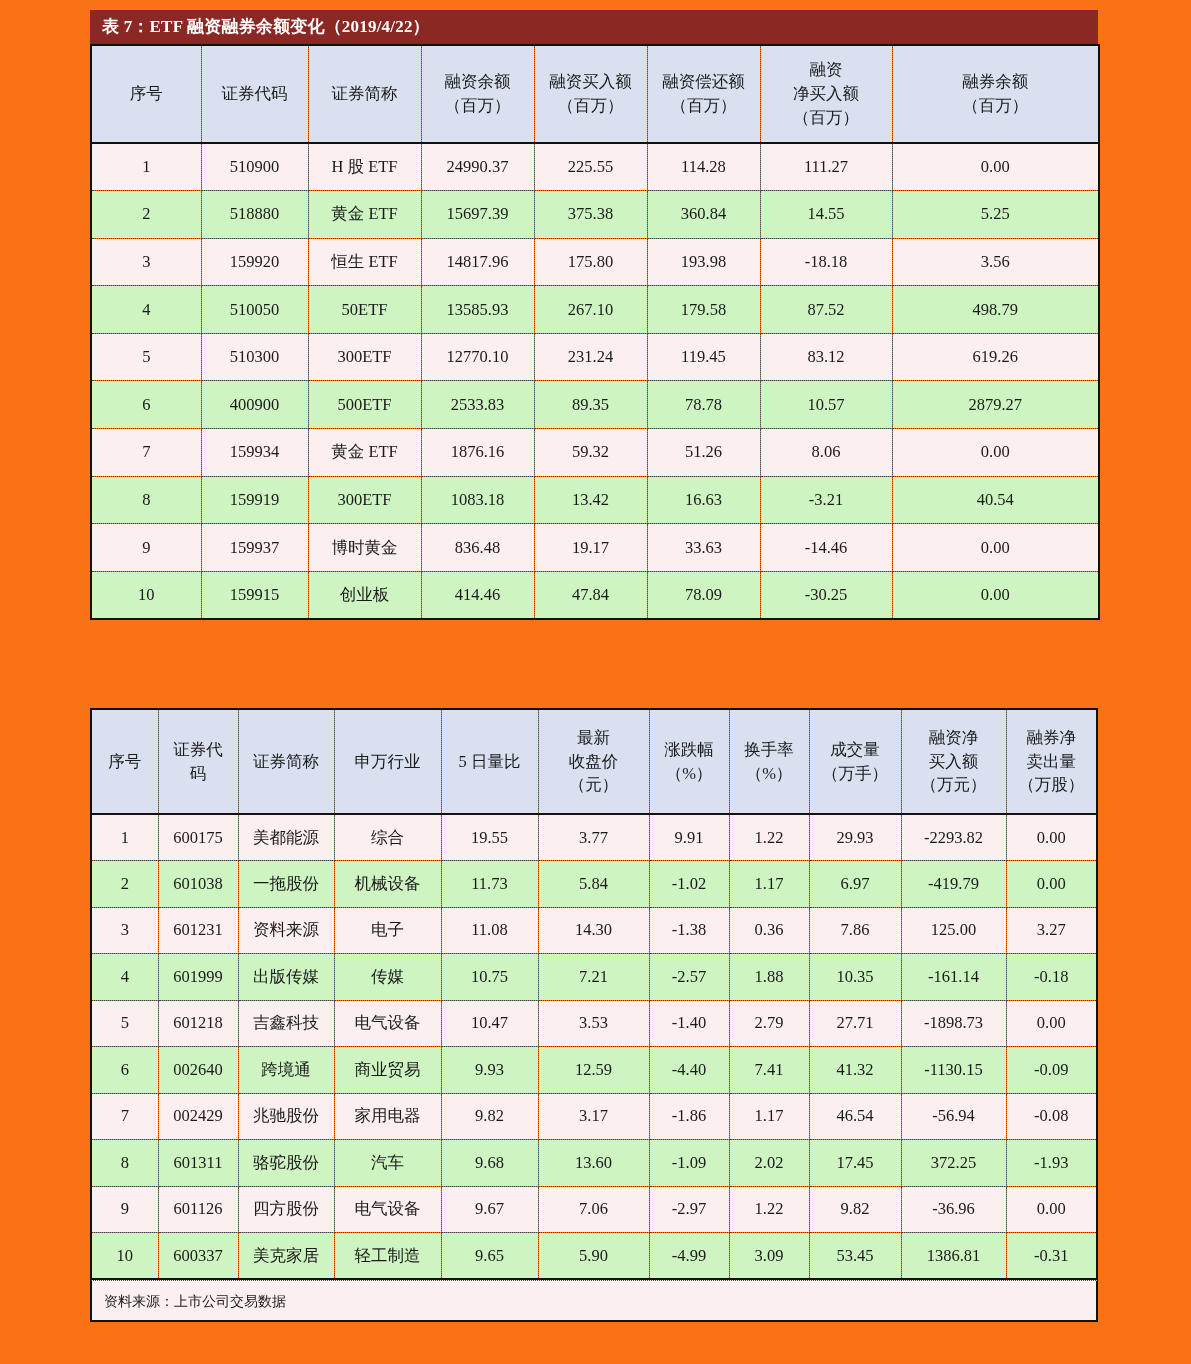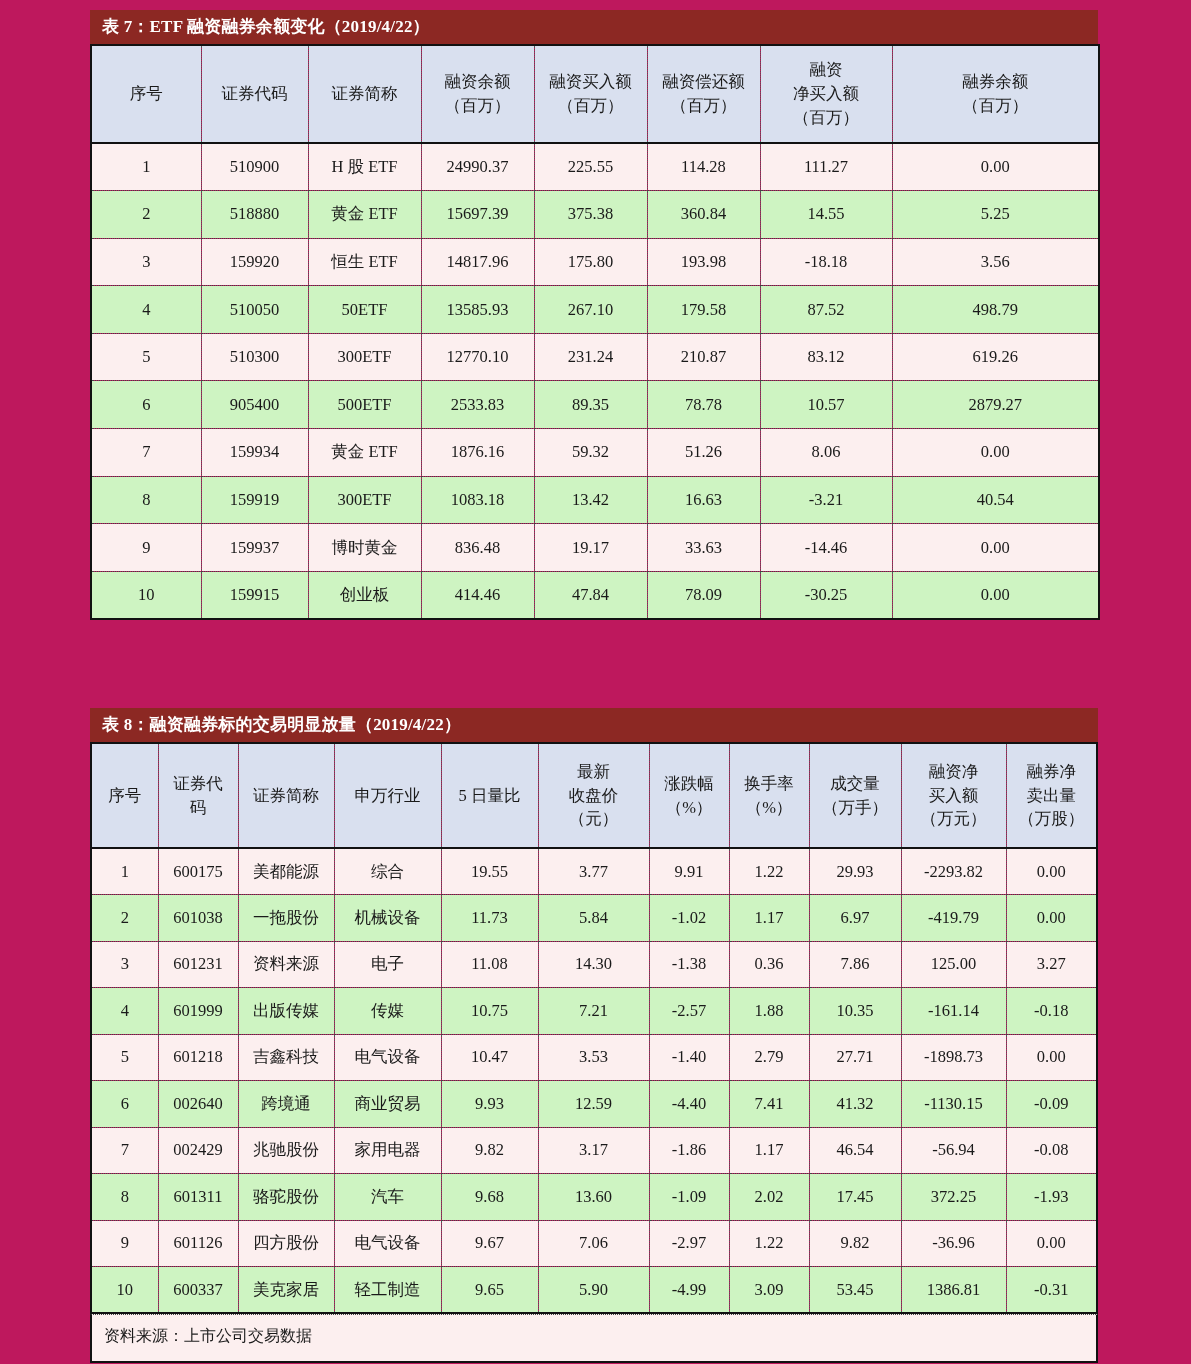--- a/index.html
+++ b/index.html
@@ -12,21 +12,21 @@
     height: 1364px;
     font-family: "Liberation Serif", "DejaVu Serif", serif;
     position: relative;
     overflow: hidden;
   }
   .page {
     position: absolute;
     left: 0; top: 0;
     width: 1191px;
     height: 1364px;
-    background: #be185d;
+    background: #f97316;
   }
 
   
   .table-block {
     position: absolute;
     left: 90px;
     width: 1008px;
   }
   #block-table7 { top: 10px; }
   #block-table8 { top: 708px; }
@@ -90,23 +90,23 @@
   tbody tr:last-child td { border-bottom: none; }
 
   .srcbar {
     width: 1008px;
     box-sizing: border-box;
     background: #FCEFEF;
     border-left: 2px solid #111111;
     border-right: 2px solid #111111;
     border-bottom: 2px solid #111111;
     border-top: 1px dotted #444444;
-    font-size: 16px;
+    font-size: 14px;
     color: #1A1A1A;
-    height: 49px;
+    height: 42px;
     line-height: 42px;
     padding-left: 12px;
     white-space: nowrap;
   }
 </style>
 </head>
 <body>
 
 <div class="page">
 
@@ -175,27 +175,27 @@
             <td>179.58</td>
             <td>87.52</td>
             <td>498.79</td>
           </tr>
           <tr class="row-odd">
             <td>5</td>
             <td>510300</td>
             <td>300ETF</td>
             <td>12770.10</td>
             <td>231.24</td>
-            <td>210.87</td>
+            <td>119.45</td>
             <td>83.12</td>
             <td>619.26</td>
           </tr>
           <tr class="row-even">
             <td>6</td>
-            <td>905400</td>
+            <td>400900</td>
             <td>500ETF</td>
             <td>2533.83</td>
             <td>89.35</td>
             <td>78.78</td>
             <td>10.57</td>
             <td>2879.27</td>
           </tr>
           <tr class="row-odd">
             <td>7</td>
             <td>159934</td>
@@ -234,21 +234,20 @@
             <td>47.84</td>
             <td>78.09</td>
             <td>-30.25</td>
             <td>0.00</td>
           </tr>
         </tbody>
     </table>
   </div>
 
   <div class="table-block" id="block-table8">
-    <div class="tbl-title">表 8：融资融券标的交易明显放量（2019/4/22）</div>
     <table class="grid" id="tbl8">
       <colgroup>
         <col style="width:67px">
           <col style="width:80px">
           <col style="width:96px">
           <col style="width:107px">
         <col style="width:97px">
           <col style="width:111px">
           <col style="width:80px">
           <col style="width:80px">

